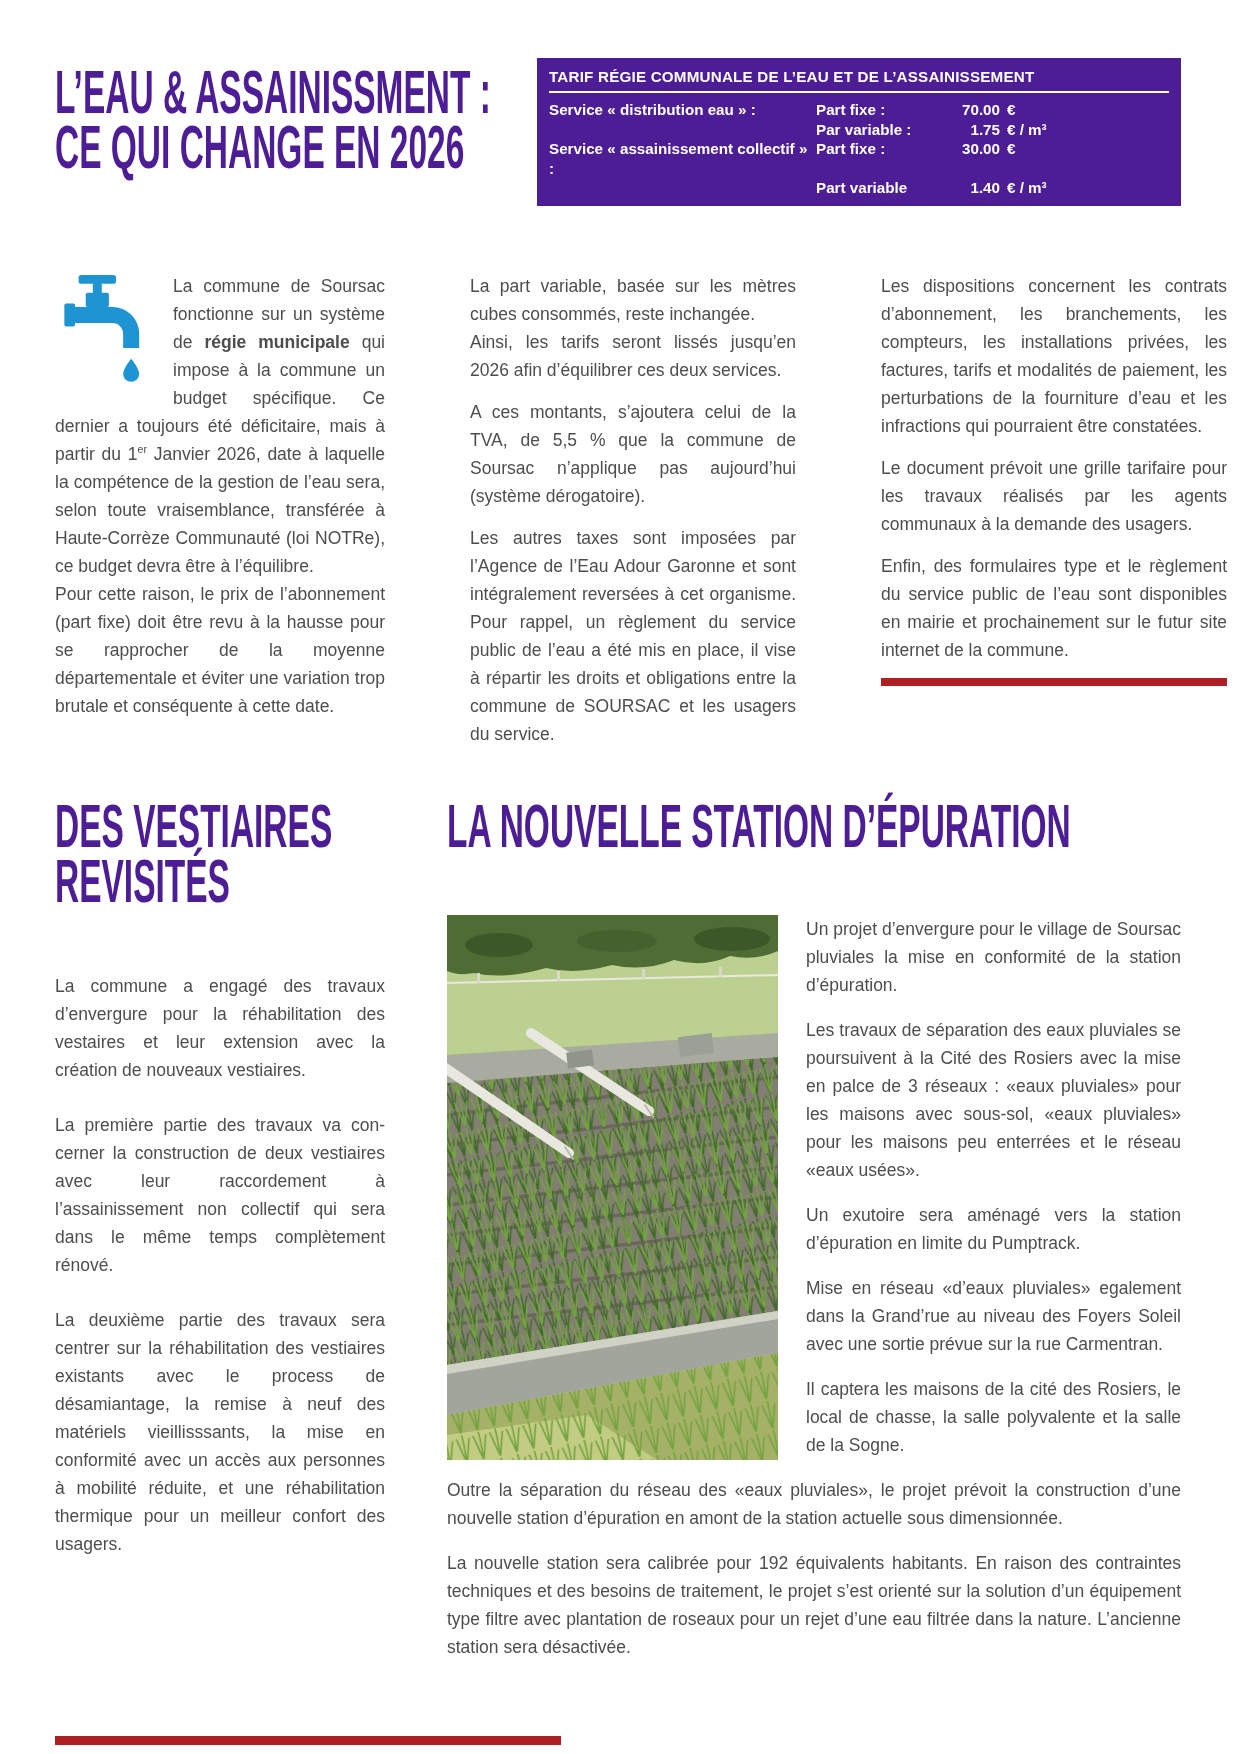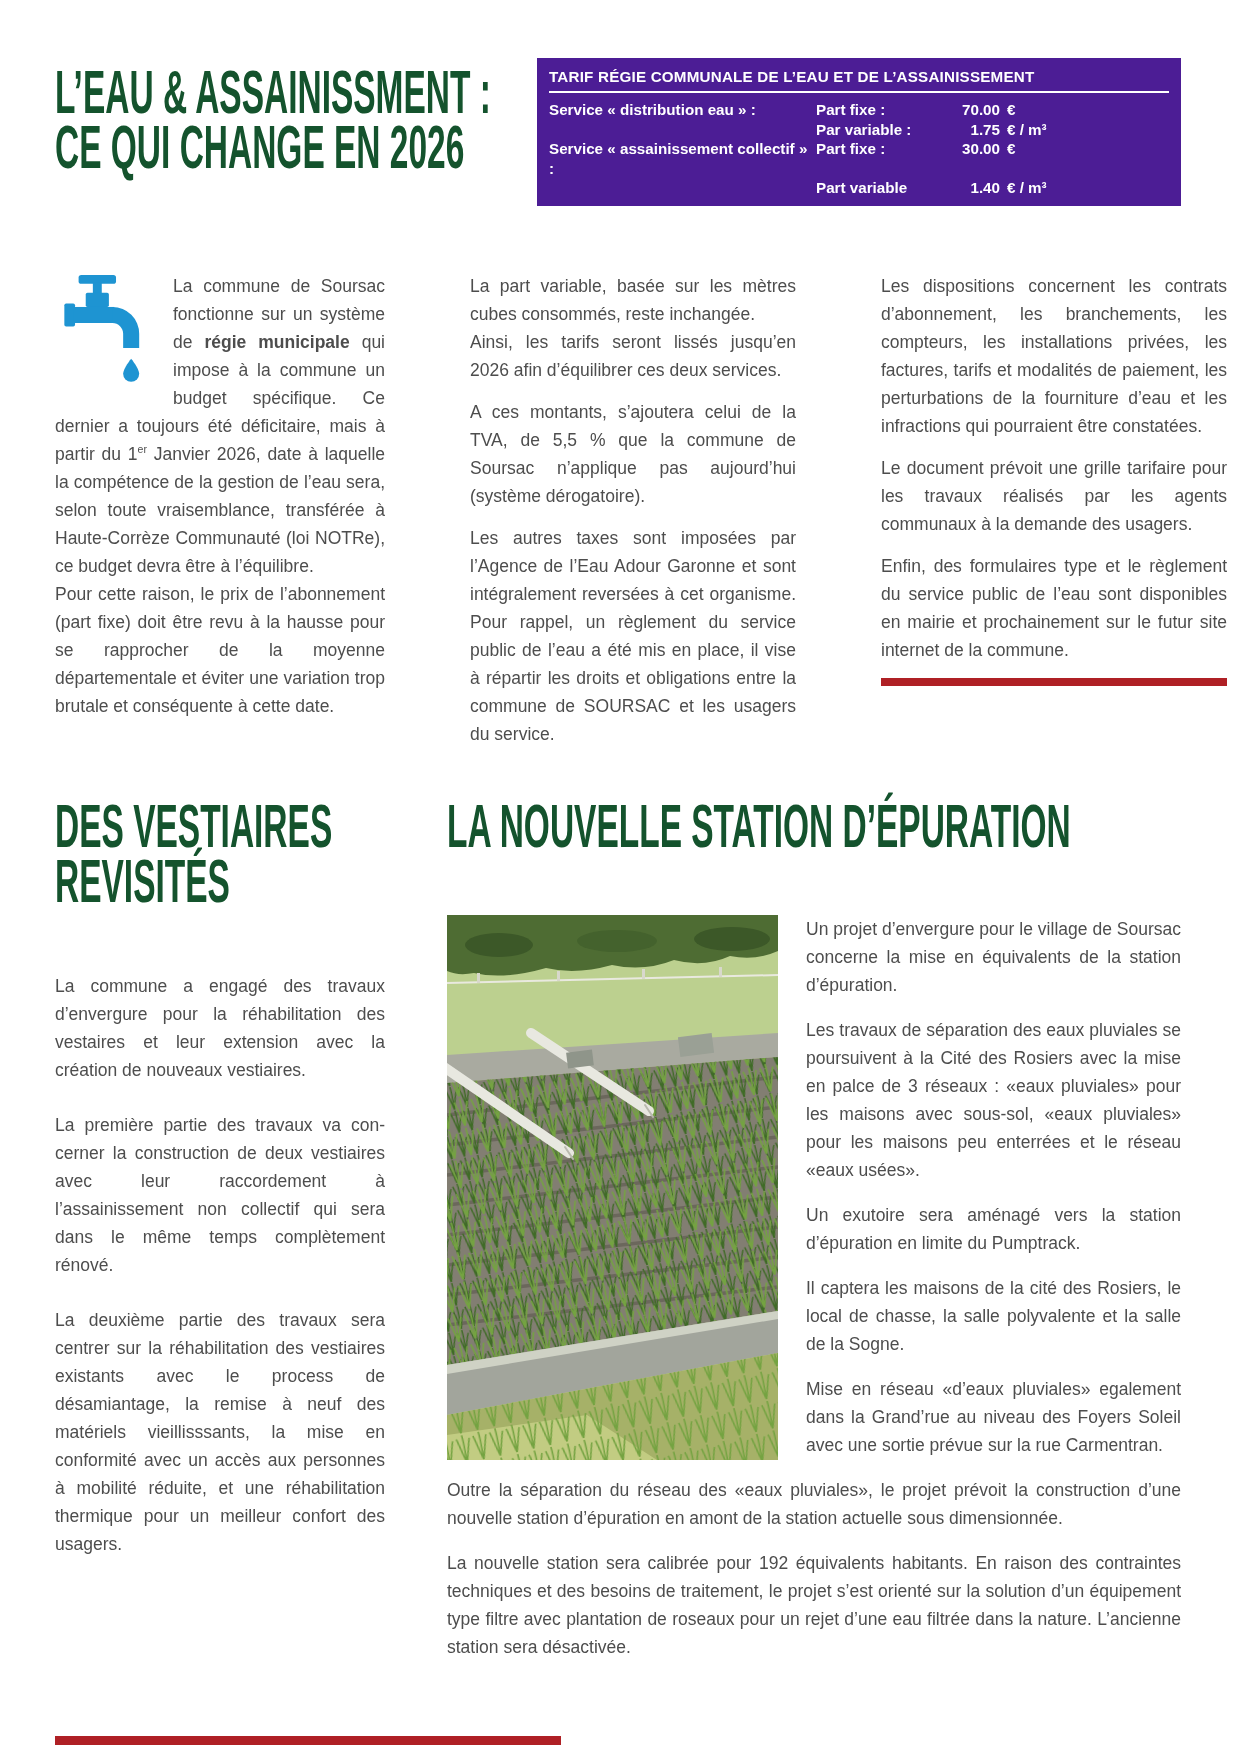--- a/index.html
+++ b/index.html
@@ -7,21 +7,21 @@
     position:relative;
     width:1241px;height:1754px;
     background:#ffffff;
     font-family:"Liberation Sans",sans-serif;
     color:#4d4d4d;
     overflow:hidden;
     box-sizing:border-box;
     padding:58px 60px 0 55px;
   }
   
-  .big-title{font-weight:bold;color:#14532d;font-size:62px;line-height:55px;}
+  .big-title{font-weight:bold;color:#4c1d95;font-size:62px;line-height:55px;}
   .big-title .ln{height:55px;}
   .condense{display:inline-block;transform:scaleX(0.54);transform-origin:0 50%;white-space:nowrap;letter-spacing:0;}
   
   .toprow{display:flex;align-items:flex-start;}
   .title-block{width:482px;flex:0 0 482px;padding-top:6px;}
   .tariff{
     width:644px;flex:0 0 644px;
     background:#4c1d95;color:#ffffff;
     box-sizing:border-box;padding:9px 12px 8px 12px;
     font-weight:bold;font-size:15.2px;
@@ -194,25 +194,25 @@
           </g>
           <rect x="232" y="120" width="34" height="20" fill="#9aa095" transform="rotate(-7 249 130)"></rect>
           <rect x="120" y="136" width="26" height="16" fill="#8f958a" transform="rotate(-7 133 144)"></rect>
           <polygon points="0,450 331,396 331,438 0,500" fill="#a2a59c"></polygon>
           <polygon points="0,450 331,396 331,404 0,459" fill="#cfd2c5"></polygon>
           <polygon points="0,500 331,438 331,545 0,545" fill="#a6b168"></polygon>
           <polygon points="0,520 140,500 210,545 0,545" fill="#c2cc82"></polygon>
           <polygon points="0,500 331,438 331,545 0,545" fill="url(#reeds2)"></polygon>
         </svg>
 
-        <p class="sp sp-first">Un projet d’envergure pour le village de Soursac concerne la mise en équivalents de la station d’épuration.</p>
+        <p class="sp sp-first">Un projet d’envergure pour le village de Soursac pluviales la mise en conformité de la station d’épuration.</p>
         <p class="sp">Les travaux de séparation des eaux pluviales se poursuivent à la Cité des Rosiers avec la mise en palce de 3 réseaux : «eaux pluviales» pour les maisons avec sous-sol, «eaux pluviales» pour les maisons peu enterrées et le réseau «eaux usées».</p>
         <p class="sp">Un exutoire sera aménagé vers la station d’épuration en limite du Pumptrack.</p>
+        <p class="sp">Mise en réseau «d’eaux pluviales» egalement dans la Grand’rue au niveau des Foyers Soleil avec une sortie prévue sur la rue Carmentran.</p>
         <p class="sp">Il captera les maisons de la cité des Rosiers, le local de chasse, la salle polyvalente et la salle de la Sogne.</p>
-        <p class="sp">Mise en réseau «d’eaux pluviales» egalement dans la Grand’rue au niveau des Foyers Soleil avec une sortie prévue sur la rue Carmentran.</p>
         <p class="sp">Outre la séparation du réseau des «eaux pluviales», le projet prévoit la construction d’une nouvelle station d’épuration en amont de la station actuelle sous dimensionnée.</p>
         <p class="sp">La nouvelle station sera calibrée pour 192 équivalents habitants. En raison des contraintes techniques et des besoins de traitement, le projet s’est orienté sur la solution d’un équipement type filtre avec plantation de roseaux pour un rejet d’une eau filtrée dans la nature. L’ancienne station sera désactivée.</p>
       </div>
     </div>
   </section>
 
   <div class="bottom-bar"></div>
 </div>
 
 </body></html>

